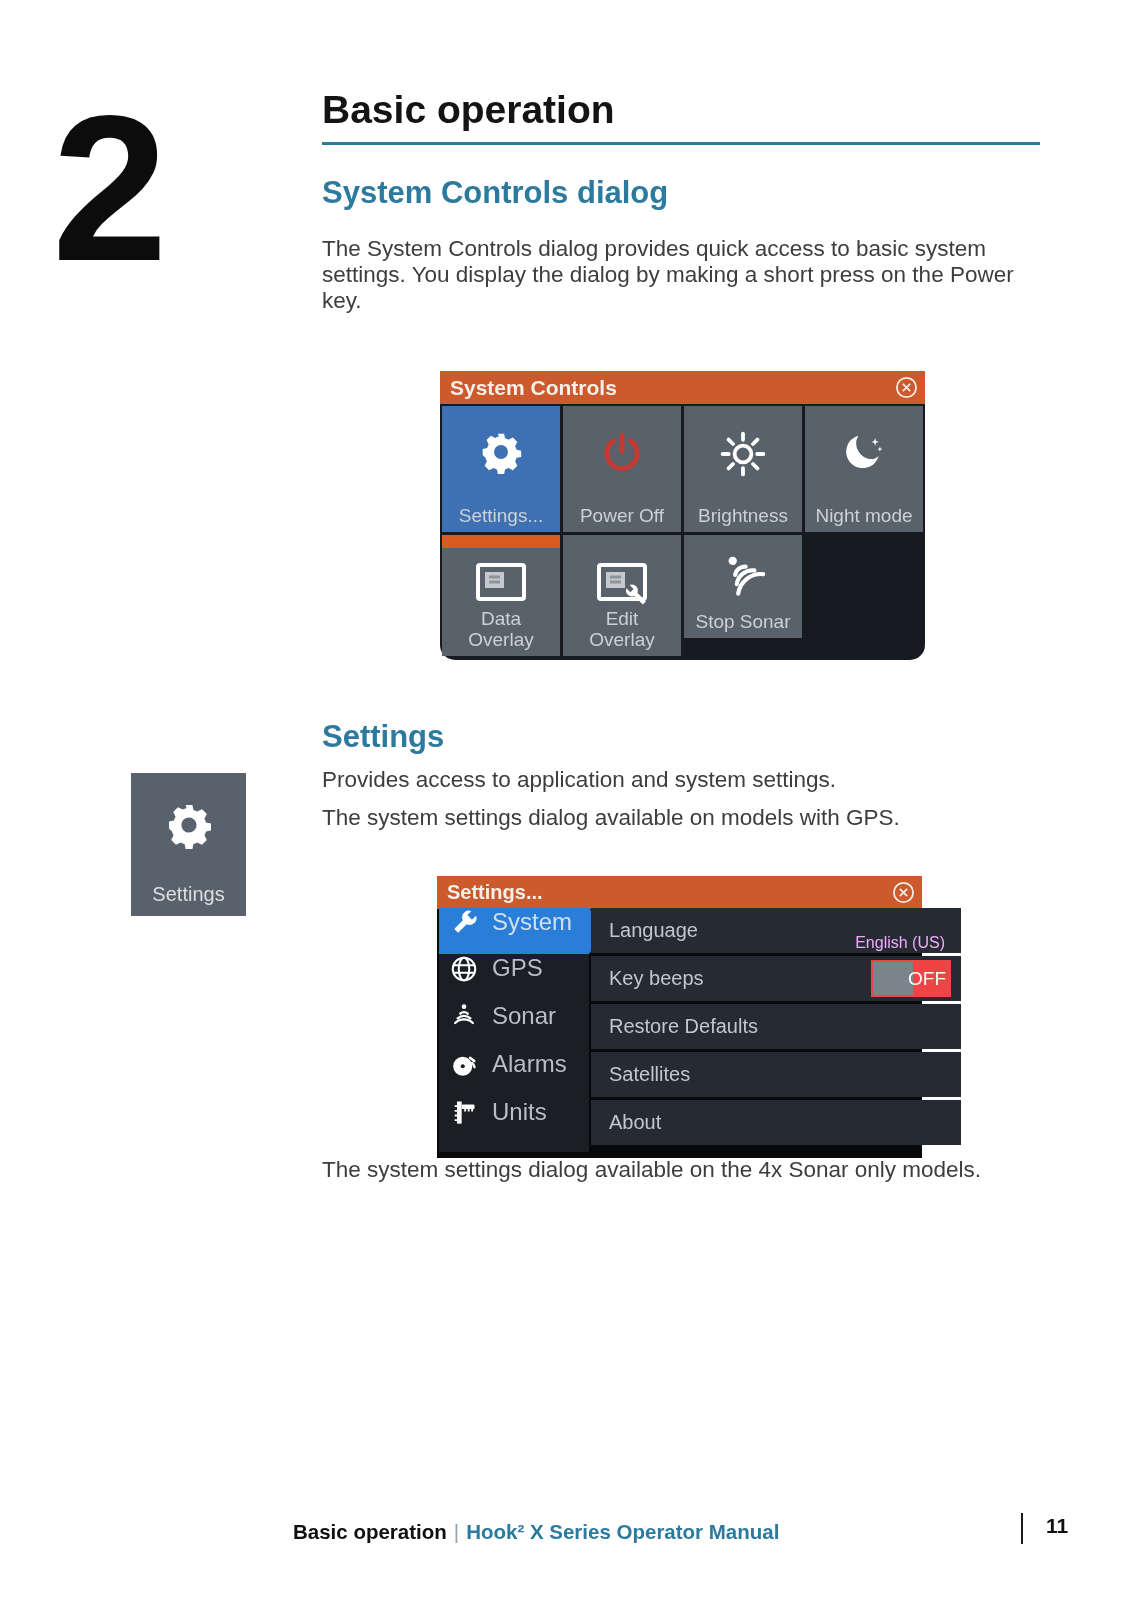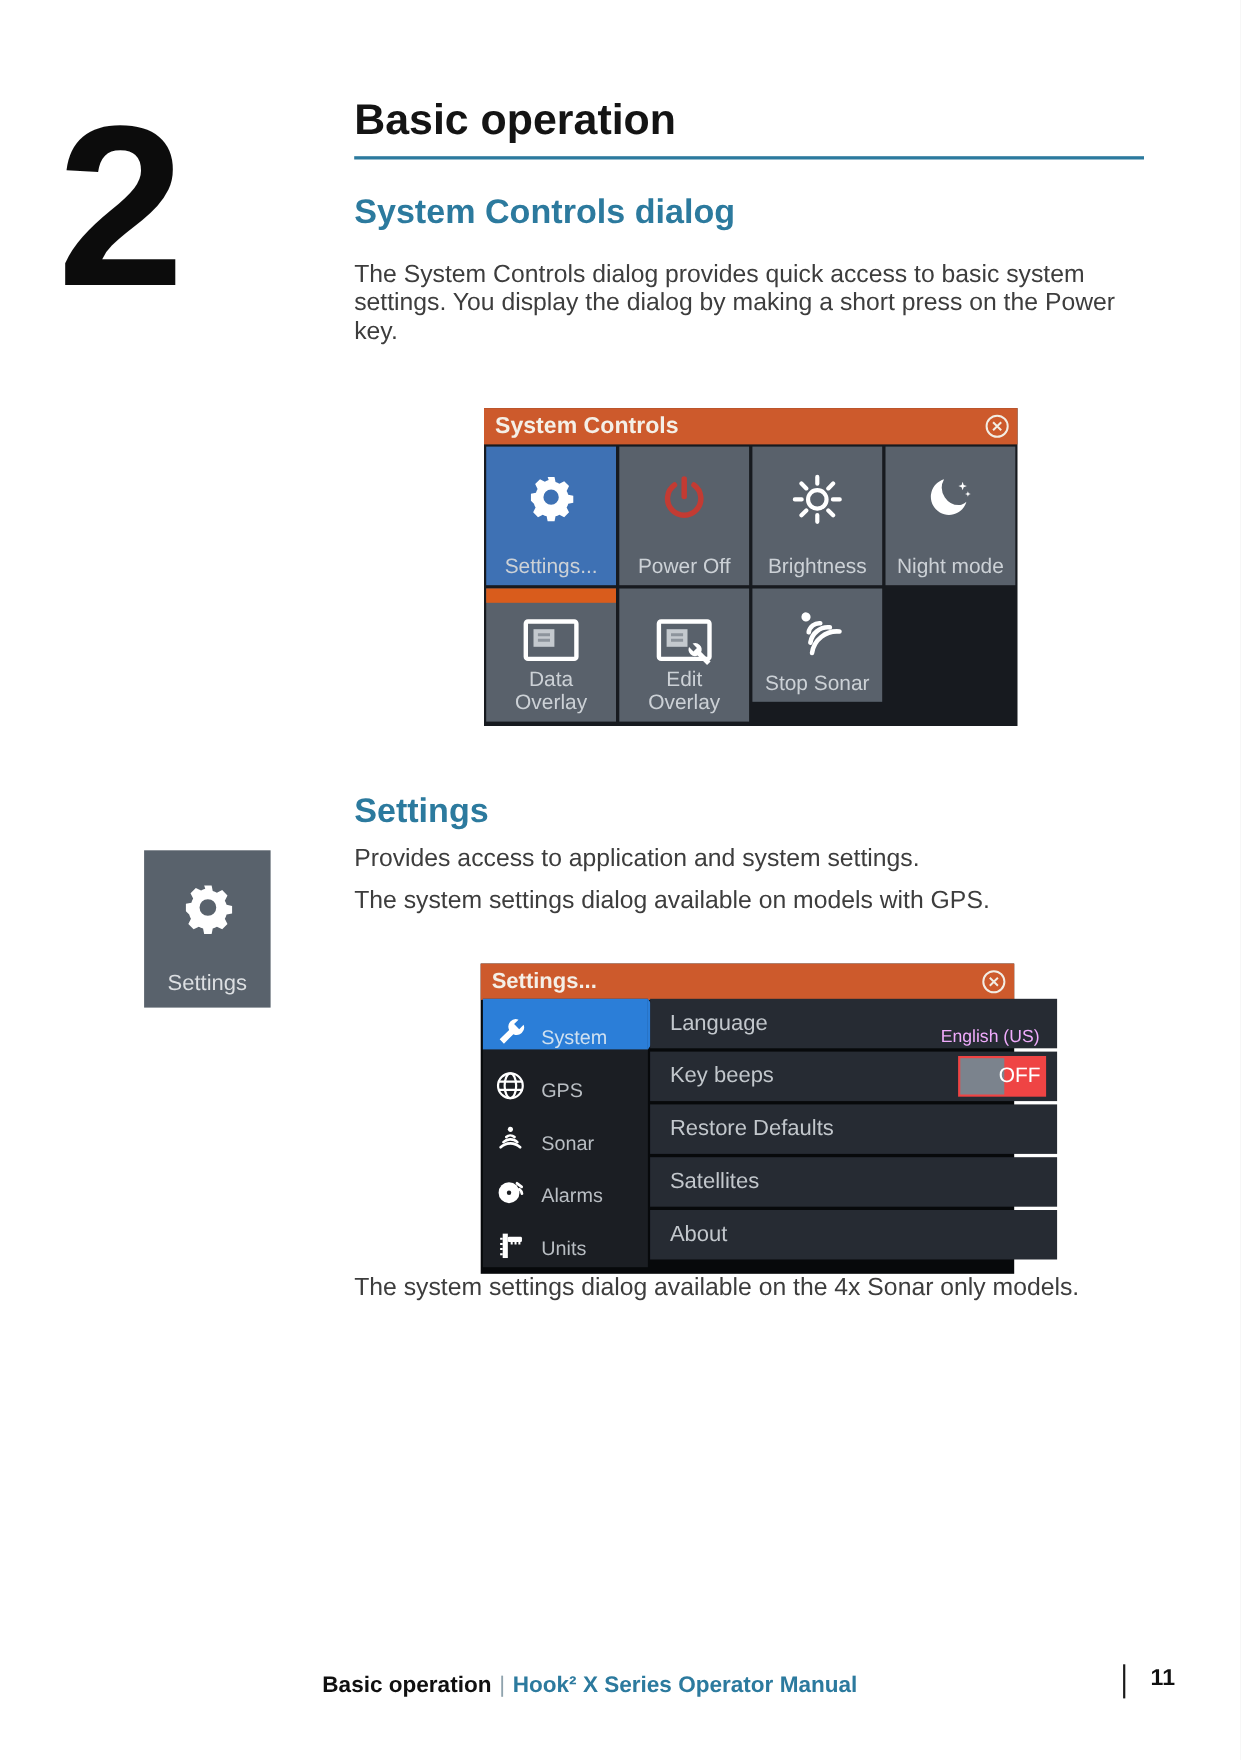--- a/index.html
+++ b/index.html
@@ -20,21 +20,21 @@
   #body-s2{top:805px;width:780px;}
   #body-s3{top:1157px;width:780px;}
 
   
   .dialog{position:absolute;background:#15181d;}
   .dlg-titlebar{position:absolute;left:0;top:0;right:0;height:33px;background:var(--orange);}
   .dlg-title{position:absolute;left:10px;top:0;line-height:33px;font-size:21px;font-weight:700;color:#f4efe7;}
   .close-btn{position:absolute;right:7px;top:5px;width:23px;height:23px;}
 
   
-  #sc-dialog{left:440px;top:371px;width:485px;height:289px;background:#171a1f;}
+  #sc-dialog{left:440px;top:371px;width:485px;height:289px;background:#171a1f;border-radius:15px;}
   #sc-grid{position:absolute;left:2px;top:35px;right:2px;display:grid;
            grid-template-columns:repeat(4,1fr);grid-template-rows:126px 121px;gap:3px;}
   .tile{position:relative;background:var(--tile-gray);}
   .tile.selected{background:var(--tile-blue);}
   .tile.empty{background:transparent;}
   .tile.short{height:103px;}
   .ticon{display:flex;justify-content:center;align-items:center;margin-top:24px;}
   .row2 .ticon{margin-top:22px;}
   .tlabel{position:absolute;bottom:6px;left:0;width:100%;text-align:center;
           font-size:19px;color:#ccd1d6;line-height:21px;}
@@ -42,22 +42,22 @@
   .stripe{position:absolute;top:0;left:0;right:0;height:13px;background:var(--stripe-orange);}
 
   
   #settings-tile{position:absolute;left:131px;top:773px;width:115px;height:143px;background:#59626c;}
   #settings-tile .ticon{margin-top:28px;}
   #settings-tile .tlabel{bottom:11px;font-size:20px;color:#dcdfe2;}
 
   
   #set-dialog{left:437px;top:876px;width:485px;height:282px;background:#07090b;}
   #set-sidebar{position:absolute;left:2px;top:32px;width:150px;height:244px;background:#1b1e23;}
-  .sb-item{height:48px;display:flex;align-items:flex-end;padding-left:8px;gap:11px;
-           font-size:18px;color:#b9bec3;box-sizing:border-box;}
+  .sb-item{height:48px;display:flex;align-items:flex-start;padding-left:8px;gap:11px;
+           font-size:24px;color:#b9bec3;box-sizing:border-box;}
   .sb-item.selected{height:46px;background:var(--sidebar-blue);color:#cfe0f0;position:relative;}
   .sb-item.selected::after{content:"";position:absolute;right:-16px;top:0;
            border-top:23px solid transparent;border-bottom:23px solid transparent;
            border-left:16px solid var(--sidebar-blue);}
   .sb-icon{width:34px;display:flex;justify-content:center;}
   #set-rows{position:absolute;left:154px;top:32px;width:370px;}
   .srow{position:relative;height:45px;background:var(--row-bg);margin-bottom:3px;}
   .rlabel{position:absolute;left:18px;top:0;line-height:45px;font-size:20px;color:#c2c7cc;}
   .rvalue{position:absolute;right:16px;top:12px;line-height:45px;font-size:16px;color:#f0abfc;}
   .toggle{position:absolute;right:10px;top:4px;width:80px;height:37px;background:#ef4444;}

